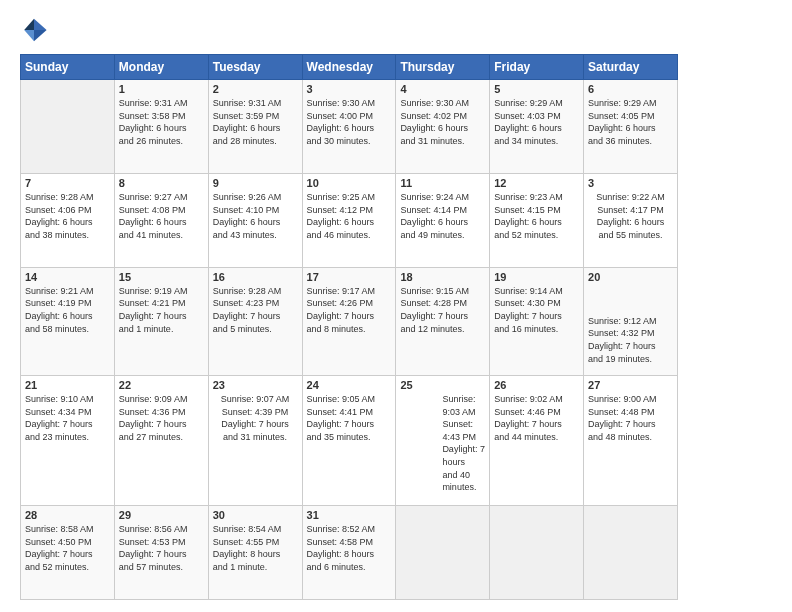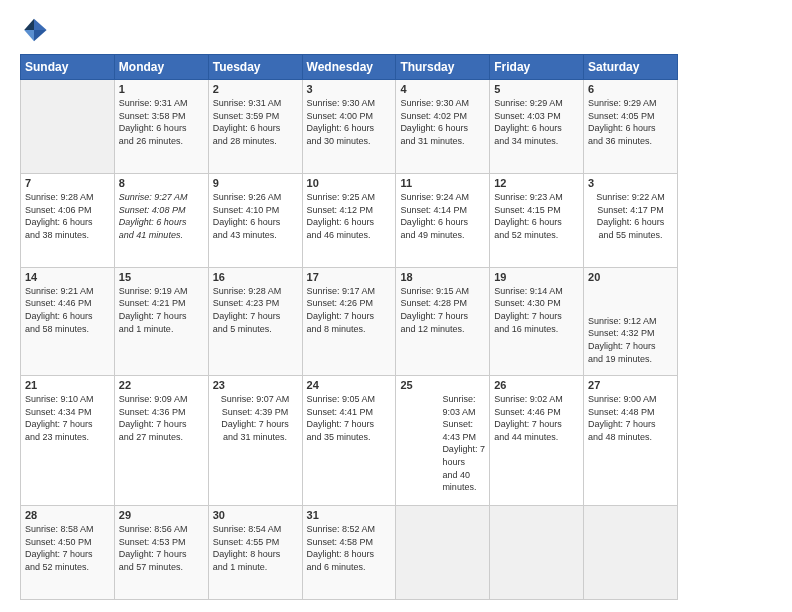--- a/index.html
+++ b/index.html
@@ -179,21 +179,21 @@
         <tr>
           <td>
             <span class="day-num">7</span>
             <div class="day-info" style="white-space: pre-line;">Sunrise: 9:28 AM
 Sunset: 4:06 PM
 Daylight: 6 hours
 and 38 minutes.</div>
           </td>
           <td>
             <span class="day-num">8</span>
-            <div class="day-info" style="white-space: pre-line; font-style: italic;">Sunrise: 9:27 AM
+            <div class="day-info" style="white-space: pre-line;">Sunrise: 9:27 AM
 Sunset: 4:08 PM
 Daylight: 6 hours
 and 41 minutes.</div>
           </td>
           <td>
             <span class="day-num">9</span>
             <div class="day-info" style="white-space: pre-line;">Sunrise: 9:26 AM
 Sunset: 4:10 PM
 Daylight: 6 hours
 and 43 minutes.</div>
@@ -224,21 +224,21 @@
             <div class="day-info" style="white-space: pre-line; text-align: center;">Sunrise: 9:22 AM
 Sunset: 4:17 PM
 Daylight: 6 hours
 and 55 minutes.</div>
           </td>
         </tr>
         <tr>
           <td>
             <span class="day-num">14</span>
             <div class="day-info" style="white-space: pre-line;">Sunrise: 9:21 AM
-Sunset: 4:46 PM
+Sunset: 4:19 PM
 Daylight: 6 hours
 and 58 minutes.</div>
           </td>
           <td>
             <span class="day-num">15</span>
             <div class="day-info" style="white-space: pre-line;">Sunrise: 9:19 AM
 Sunset: 4:21 PM
 Daylight: 7 hours
 and 1 minute.</div>
           </td>

